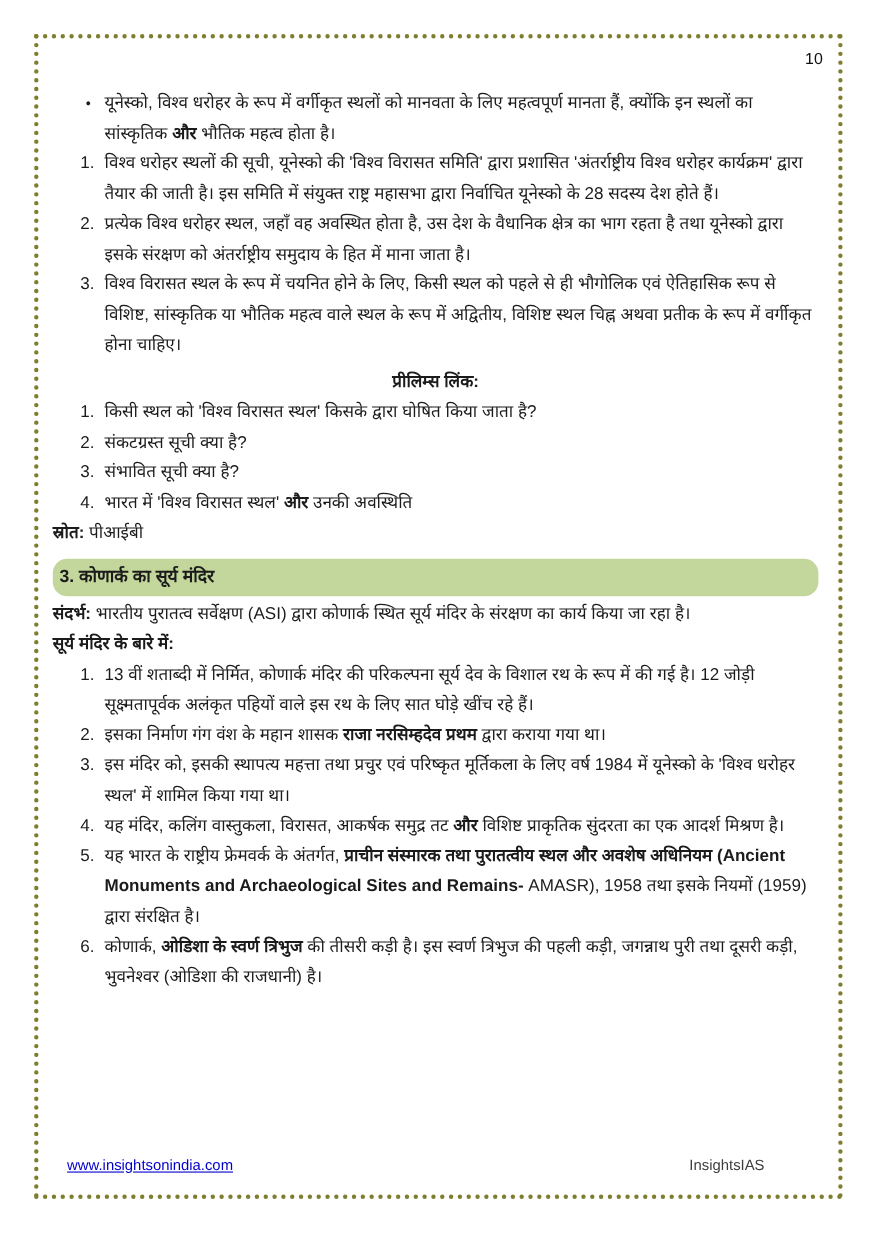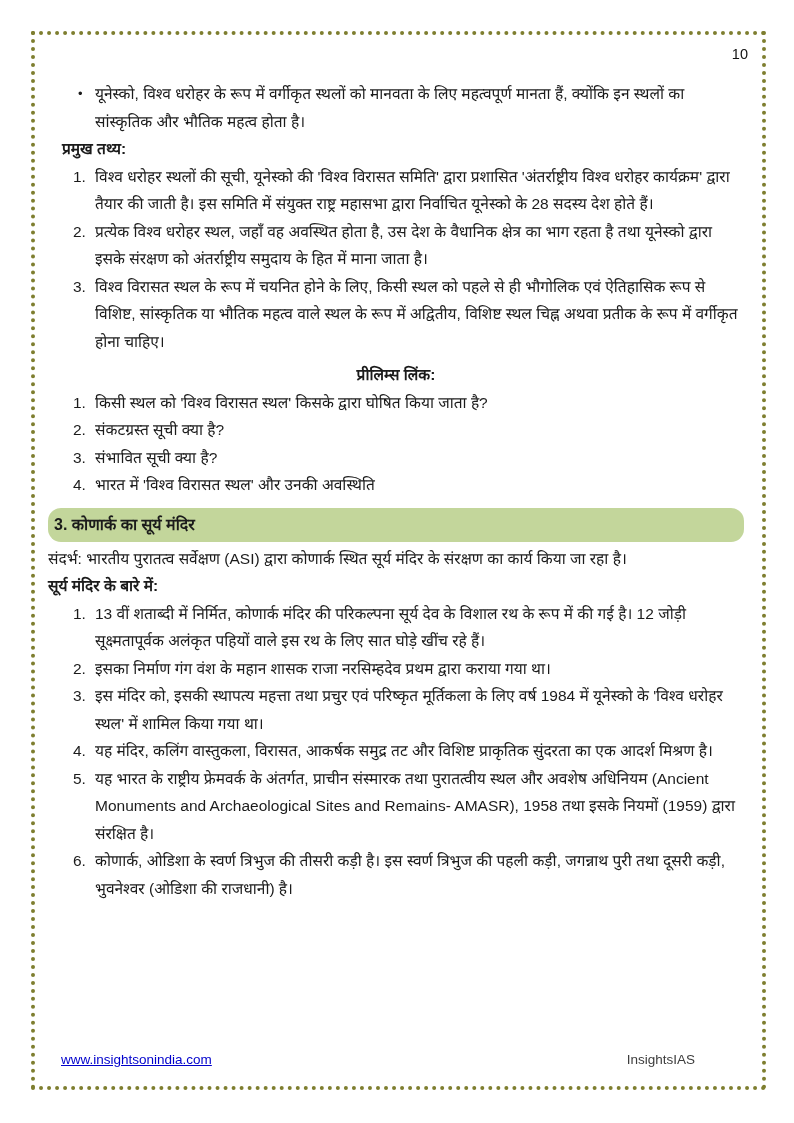--- a/index.html
+++ b/index.html
@@ -27,21 +27,21 @@
   .pagenum{
     position:absolute;top:46px;right:46px;
     font-size:14.5px;color:#111;
   }
   .content{
     position:absolute;left:48px;top:80px;width:696px;
     font-size:15.5px;line-height:27.5px;
   }
   .h{font-weight:bold;}
   .h.indent{margin-left:14px;}
-  .b{font-weight:normal;}
+  .b{font-weight:bold;}
   .li{display:flex;align-items:flex-start;}
   .li .marker{flex:0 0 22px;margin-left:25px;}
   .li.bullet .marker{flex:0 0 17px;margin-left:30px;font-size:13px;}
   .li .text{flex:1;}
   .section-bar{
     background:var(--accent-green);
     font-weight:bold;
     height:34px;line-height:34px;
     padding-left:6px;
     margin-top:9px;margin-bottom:3px;
@@ -69,21 +69,20 @@
   <div class="frame"></div>
   <div class="pagenum">10</div>
 
   <div class="content">
 
     <div class="li bullet">
       <span class="marker">•</span>
       <span class="text"><span>यूनेस्को, विश्व धरोहर के रूप में वर्गीकृत स्थलों को मानवता के लिए महत्वपूर्ण मानता हैं, क्योंकि इन स्थलों का सांस्कृतिक </span><span class="b">और</span><span> भौतिक महत्व होता है।</span></span>
     </div>
 
-    <div class="h indent">प्रमुख तथ्य:</div>
 
     <div class="li">
       <span class="marker">1.</span>
       <span class="text"><span>विश्व धरोहर स्थलों की सूची, यूनेस्को की 'विश्व विरासत समिति' द्वारा प्रशासित 'अंतर्राष्ट्रीय विश्व धरोहर कार्यक्रम' द्वारा तैयार की जाती है। इस समिति में संयुक्त राष्ट्र महासभा द्वारा निर्वाचित यूनेस्को के 28 सदस्य देश होते हैं।</span></span>
     </div>
     <div class="li">
       <span class="marker">2.</span>
       <span class="text"><span>प्रत्येक विश्व धरोहर स्थल, जहाँ वह अवस्थित होता है, उस देश के वैधानिक क्षेत्र का भाग रहता है तथा यूनेस्को द्वारा इसके संरक्षण को अंतर्राष्ट्रीय समुदाय के हित में माना जाता है।</span></span>
     </div>
     <div class="li">
@@ -103,20 +102,23 @@
     </div>
     <div class="li">
       <span class="marker">3.</span>
       <span class="text"><span>संभावित सूची क्या है?</span></span>
     </div>
     <div class="li">
       <span class="marker">4.</span>
       <span class="text"><span>भारत में 'विश्व विरासत स्थल' </span><span class="b">और</span><span> उनकी अवस्थिति</span></span>
     </div>
 
+    <div class="source-line">
+      <span class="b">स्रोत: </span><span>पीआईबी</span>
+    </div>
 
     <div class="section-bar">3. कोणार्क का सूर्य मंदिर</div>
 
     <div class="context-line">
       <span class="b">संदर्भ: </span><span>भारतीय पुरातत्व सर्वेक्षण (ASI) द्वारा कोणार्क स्थित सूर्य मंदिर के संरक्षण का कार्य किया जा रहा है।</span>
     </div>
 
     <div class="h">सूर्य मंदिर के बारे में:</div>
 
     <div class="li">

